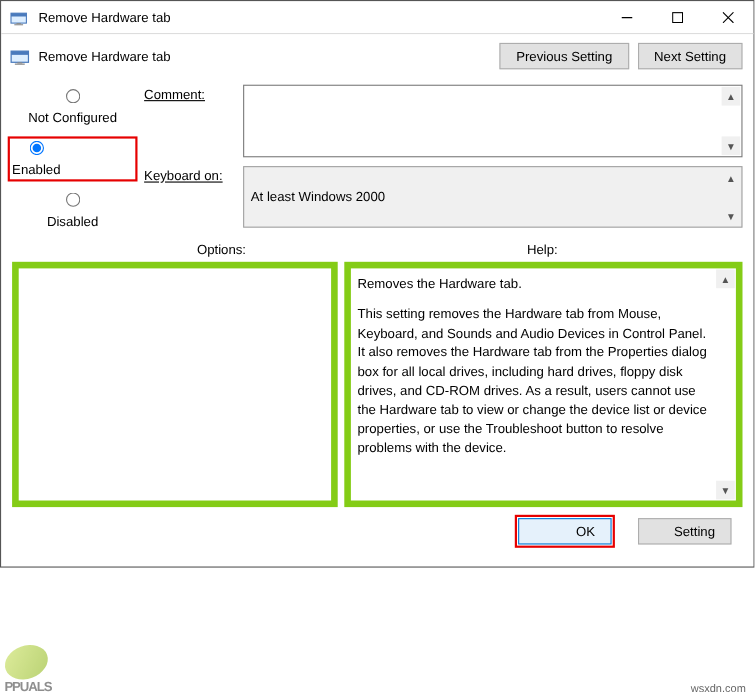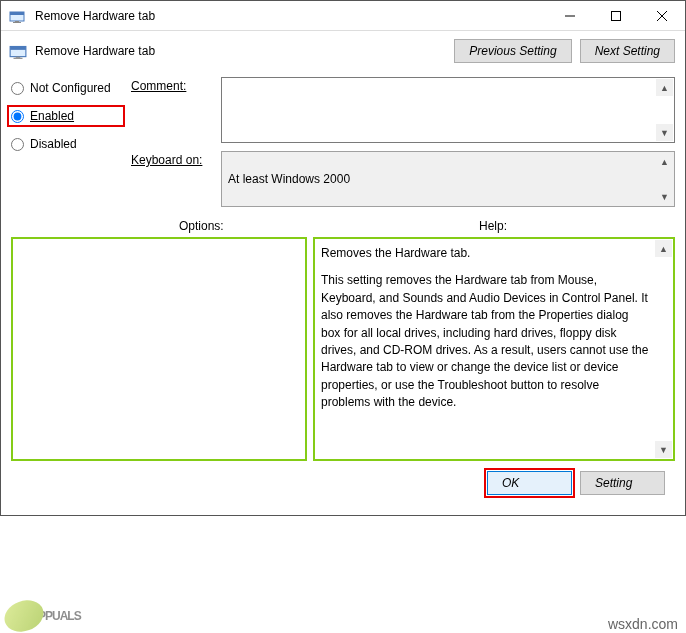--- a/index.html
+++ b/index.html
@@ -8,55 +8,55 @@
     .window { width: 686px; height: 516px; border: 1px solid #555; background: #fff; display: flex; flex-direction: column; }
     
     .titlebar { height: 30px; display: flex; align-items: center; border-bottom: 1px solid #ddd; }
     .titlebar-icon { width: 16px; height: 16px; margin: 0 8px; display: flex; align-items: center; justify-content: center; }
     .titlebar-text { flex: 1; padding-left: 2px; }
     .winctl { width: 46px; height: 29px; display: flex; align-items: center; justify-content: center; cursor: pointer; }
     
     .header-row { display: flex; align-items: center; padding: 8px 10px 8px 8px; gap: 8px; }
     .header-icon { width: 18px; height: 18px; }
     .header-title { flex: 1; }
-    .btn { background: #e1e1e1; border: 1px solid #adadad; padding: 4px 14px; cursor: pointer; min-width: 85px; text-align: left; font-style: italic; }
+    .btn { background: #e1e1e1; border: 1px solid #adadad; padding: 4px 14px; cursor: pointer; min-width: 85px; text-align: right; }
     
     .body { padding: 6px 10px 10px 10px; display: flex; flex-direction: column; flex: 1; }
     
     .top-area { display: flex; gap: 10px; }
     .radio-col { width: 110px; display: flex; flex-direction: column; gap: 14px; padding-top: 4px; }
-    .radio-item { display: flex; align-items: center; gap: 6px; cursor: pointer; }
+    .radio-item { display: flex; align-items: center; gap: 6px; cursor: pointer; flex-direction: column; }
     .radio-item input { width: 13px; height: 13px; }
-    .highlight-red { border: 2px solid #e60000; padding: 2px 6px 2px 2px; margin: -4px -4px -4px -4px; display: inline-flex; align-items: flex-start; gap: 6px; text-decoration: underline; }
+    .highlight-red { border: 2px solid #e60000; padding: 2px 6px 2px 2px; margin: -4px -4px -4px -4px; display: inline-flex; align-items: flex-start; gap: 6px; }
     
     .fields-col { flex: 1; display: flex; flex-direction: column; gap: 8px; }
     .field-row { display: flex; align-items: flex-start; gap: 6px; }
     .field-label { width: 84px; padding-top: 2px; text-decoration: underline; }
     .textarea-box { flex: 1; border: 1px solid #7a7a7a; background: #fff; min-height: 66px; padding: 4px; resize: none; position: relative; }
     .supported-box { flex: 1; border: 1px solid #a0a0a0; background: #f0f0f0; min-height: 36px; padding: 20px 6px; color: #000; position: relative; }
     .scroll-arrow { position: absolute; right: 1px; width: 17px; height: 17px; background: #f0f0f0; display: flex; align-items: center; justify-content: center; color: #555; font-size: 9px; cursor: pointer; }
     .scroll-arrow.up { top: 1px; }
     .scroll-arrow.down { bottom: 1px; }
     
     .labels-row { display: flex; padding: 12px 0 4px 0; justify-content: center; }
     .labels-row .lbl-left { width: 300px; }
     
     .panels-row { display: flex; gap: 6px; flex: 1; min-height: 0; }
-    .panel { border: 2px solid #84cc16; padding: 6px; overflow: auto; position: relative; }
+    .panel { border: 6px solid #84cc16; padding: 6px; overflow: auto; position: relative; }
     .panel.left { flex: 0 0 296px; }
     .panel.right { flex: 1; }
     .help-content { line-height: 1.45; padding-right: 16px; }
     .help-content p { margin-bottom: 10px; }
     
-    .footer { display: flex; justify-content: flex-end; gap: 8px; padding: 10px 10px; border-top: 0; }
+    .footer { display: flex; justify-content: flex-end; gap: 24px; padding: 10px 10px; border-top: 0; }
     .ok-highlight { outline: 2px solid #e60000; outline-offset: 1px; background: #e5f1fb; border-color: #0078d7; }
     
-    .watermark { position: absolute; left: 4px; bottom: 2px; opacity: 0.6; font-weight: 700; font-size: 28px; letter-spacing: -1px; color: #444; display: flex; align-items: center; }
+    .watermark { position: absolute; left: 4px; bottom: 2px; opacity: 0.6; font-weight: 700; font-size: 28px; letter-spacing: -1px; color: #444; display: flex; align-items: flex-start; flex-direction: column; }
     .watermark .bug { width: 40px; height: 30px; border-radius: 50% 50% 50% 50%; background: linear-gradient(135deg,#c8e05a,#8cb518); margin-right: -6px; transform: rotate(-20deg); position: relative; }
-    .credit { position: absolute; right: 8px; bottom: 1px; font-size: 14px; color: #666; }
+    .credit { position: absolute; right: 8px; bottom: 1px; font-size: 10px; color: #666; }
   </style>
 </head>
 <body>
 
 <div class="window">
   <div class="titlebar">
     <span class="titlebar-icon">
       <svg width="16" height="16" viewBox="0 0 16 16">
           <rect x="1" y="4" width="14" height="9" fill="#ddeeff" stroke="#4a7abc"></rect>
           <rect x="1" y="4" width="14" height="3" fill="#4a7abc"></rect>

